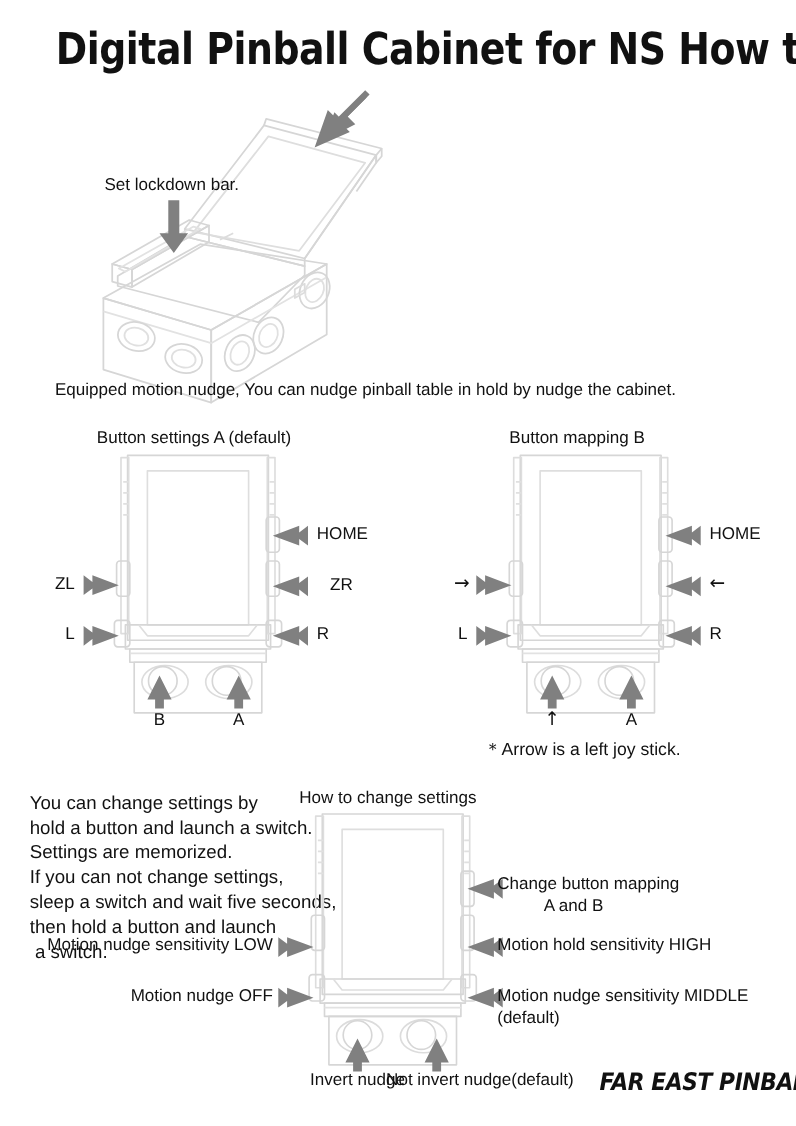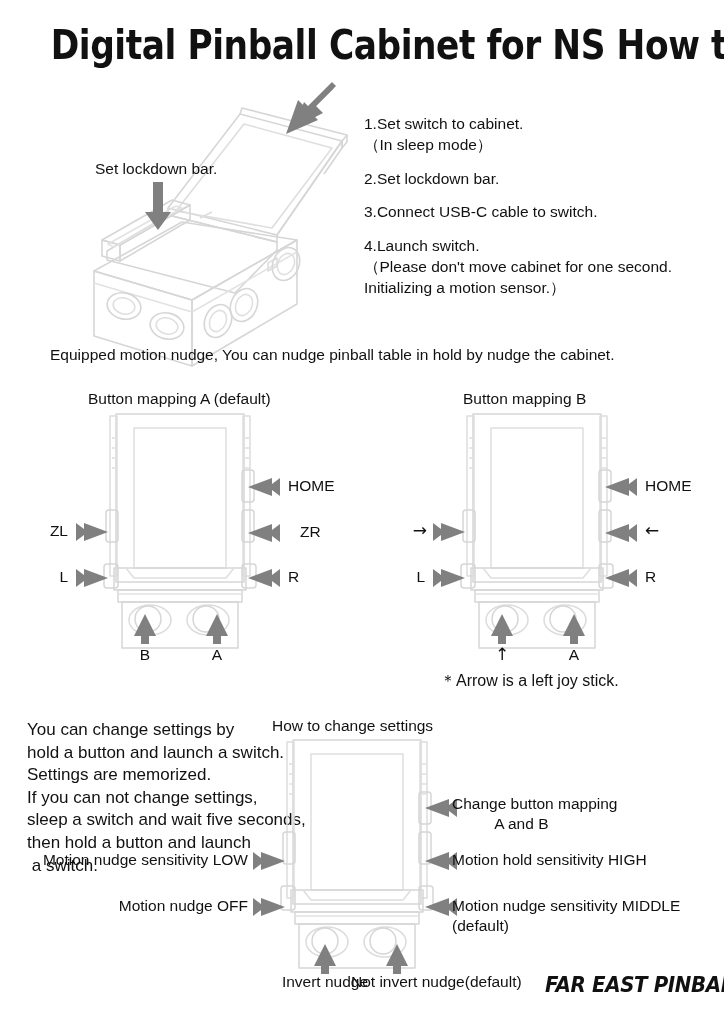--- a/index.html
+++ b/index.html
@@ -119,33 +119,24 @@
     </svg>
   </div>
 
   <div class="txt" style="left:95px; top:158px;">Set lockdown bar.</div>
   <div class="cab" style="left:143px; top:182px;">
     <svg width="30" height="50" viewBox="0 0 30 50">
       <polygon points="10,0 20,0 20,30 28,30 15,48 2,30 10,30" fill="#808080"></polygon>
     </svg>
   </div>
 
-  <div class="steps">
-    <div class="blk">1.Set switch to cabinet.
-（In sleep mode）</div>
-    <div class="blk">2.Set lockdown bar.</div>
-    <div class="blk">3.Connect USB-C cable to switch.</div>
-    <div class="blk">4.Launch switch.
-（Please don't move cabinet for one second.
-Initializing a motion sensor.）</div>
-  </div>
 
   <div class="nudge-line">Equipped motion nudge, You can nudge pinball table in hold by nudge the cabinet.</div>
 
-  <div class="sec-title" style="left:88px; top:390px;">Button mapping A (default)</div>
+  <div class="sec-title" style="left:88px; top:390px;">Button settings A (default)</div>
 
   <div class="cab" style="left:104px; top:412px;">
     <svg width="152" height="238" viewBox="0 0 152 238">
       <g fill="none" stroke="#d6d6d6" stroke-width="1.5" stroke-linejoin="round">
 
         <rect x="12" y="2" width="128" height="168"></rect>
         <rect x="6" y="4" width="7" height="160" stroke="#dddddd"></rect>
         <rect x="139" y="4" width="7" height="160" stroke="#dddddd"></rect>
 
         <rect x="30" y="16" width="92" height="140" stroke="#dedede"></rect>

